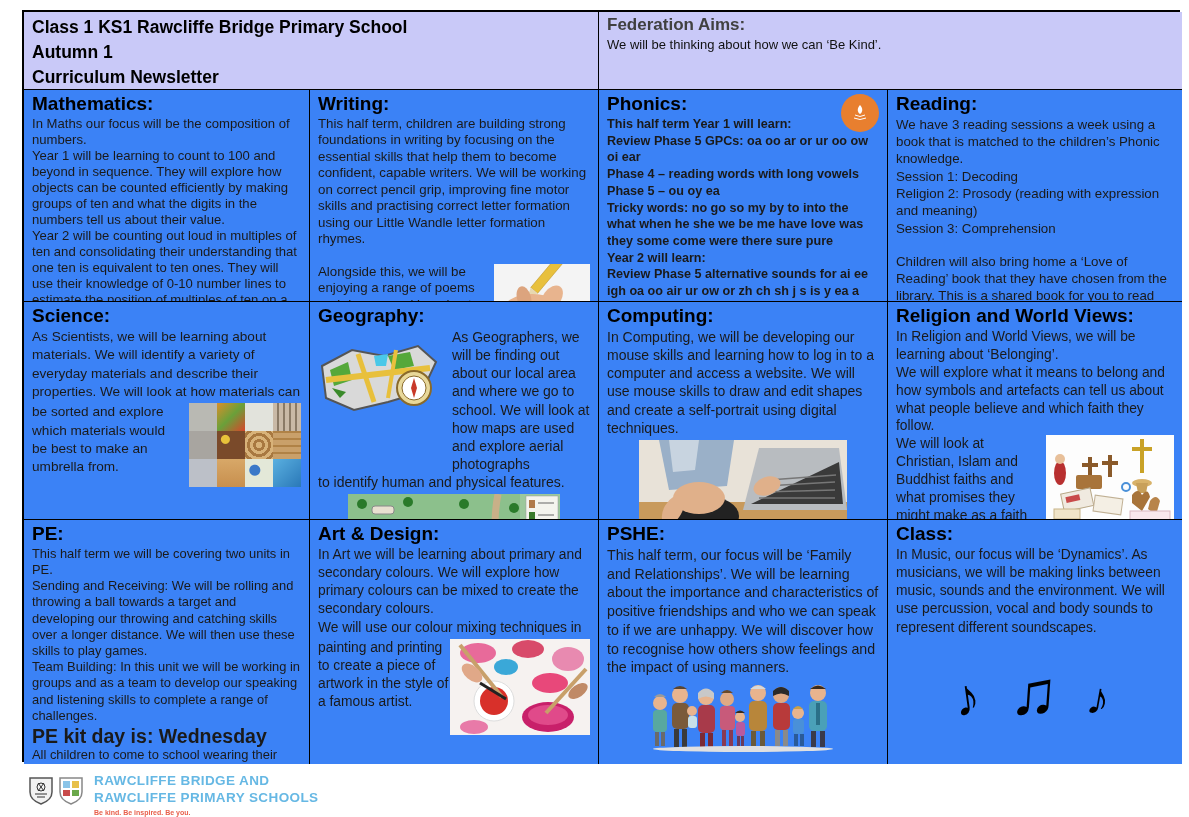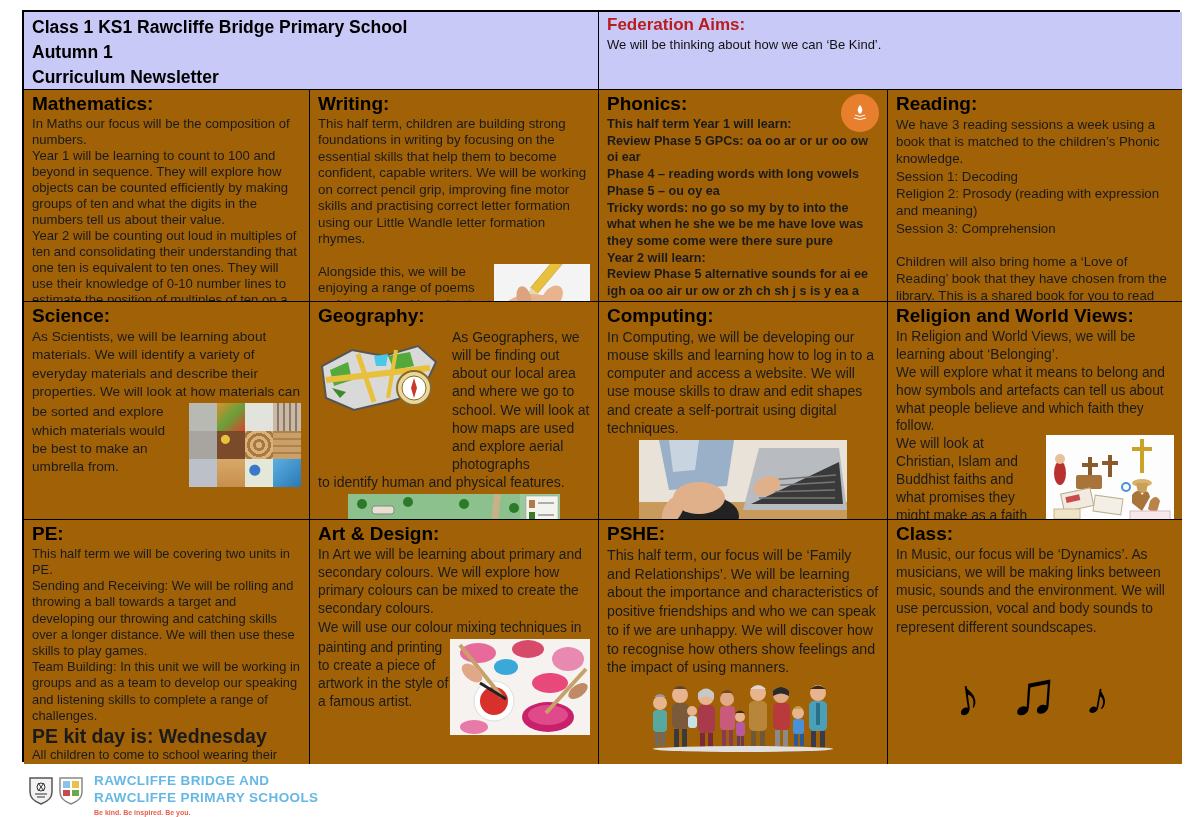--- a/index.html
+++ b/index.html
@@ -3,28 +3,28 @@
 <meta charset="utf-8">
 <style>
   html,body{margin:0;padding:0;background:#ffffff;}
   .page{position:relative;width:1189px;height:817px;background:#ffffff;overflow:hidden;
         font-family:"Liberation Sans",sans-serif;color:#1a1a1a;}
   .table{position:absolute;left:22px;top:10px;width:1158px;height:752px;
          display:grid;grid-template-columns:286px 289px 289px 294px;
          grid-template-rows:78px 212px 218px 244px;
          border:2px solid #000;box-sizing:border-box;background:#fff;}
   .cell{border-right:1.5px solid #000;border-bottom:1.5px solid #000;
-        box-sizing:border-box;padding:3px 8px 2px 8px;overflow:hidden;position:relative;background:#a16207;}
+        box-sizing:border-box;padding:3px 8px 2px 8px;overflow:hidden;position:relative;background:#3b82f6;}
   .last-col{border-right:none;}
   .last-row{border-bottom:none;}
   .hdr{background:#c9c9f8;}
   .hdr-left{grid-column:1 / span 2;}
   .hdr-right{grid-column:3 / span 2;}
   .hdr-title{font-size:17.5px;font-weight:bold;line-height:1.42;color:#000;}
-  .fed-title{font-size:17px;font-weight:bold;color:#b91c1c;margin-bottom:2px;}
+  .fed-title{font-size:17px;font-weight:bold;color:#404040;margin-bottom:2px;}
   .fed-text{font-size:13px;color:#111;}
   .cell h2{margin:0 0 1px 0;font-size:19px;line-height:1.15;color:#000;}
   .body{font-size:13.3px;line-height:1.24;}
   .body p{margin:0;}
   .gap{height:16px;}
   .bold-body p{font-weight:bold;font-size:12.6px;line-height:1.33;}
   .flexrow{display:flex;align-items:flex-start;}
   .flexrow .txt{flex:1;}
   .center{text-align:center;}
   .subhead{font-size:19.5px;font-weight:bold;margin:1px 0 0 0;line-height:1.15;}

